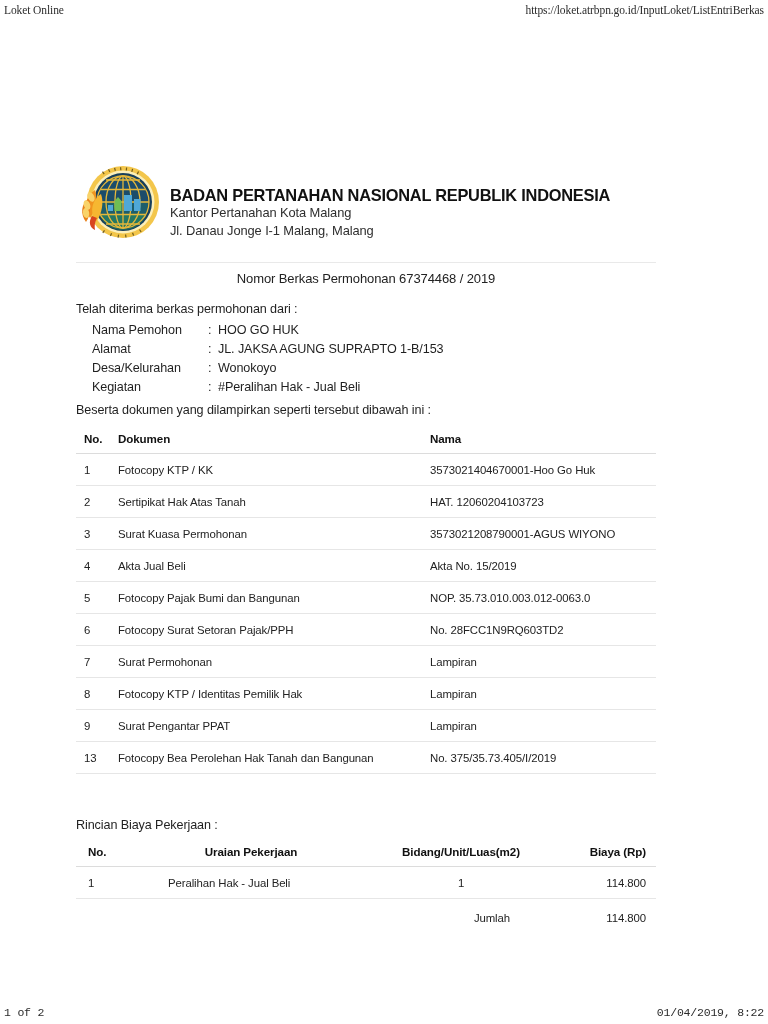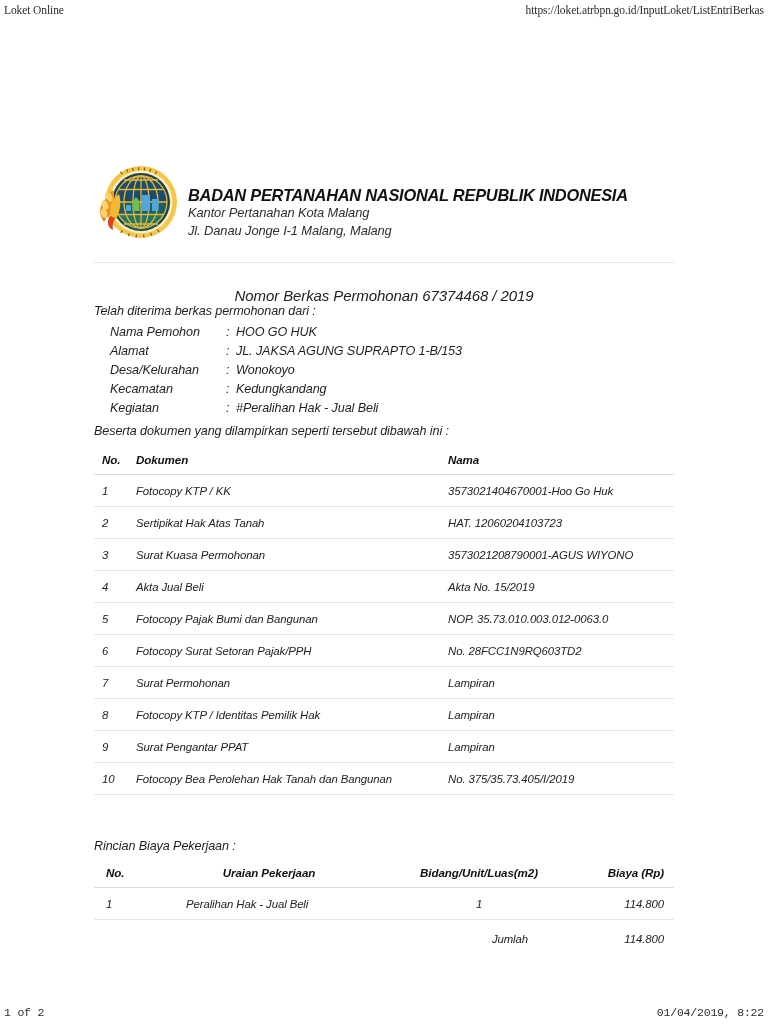--- a/index.html
+++ b/index.html
@@ -51,23 +51,22 @@
     font-size: 11.5px;
     color: #2b2b2b;
     letter-spacing: -0.2px;
     white-space: nowrap;
   }
 
   
   .doc {
     position: absolute;
     top: 82px;
-    left: 94px;
+    left: 76px;
     width: 580px;
-    font-style: italic;
   }
 
   
   .letterhead {
     display: flex;
     align-items: flex-start;
     gap: 10px;
     padding-left: 2px;
   }
   .logo-wrap {
@@ -103,31 +102,31 @@
   
   .doc-title {
     text-align: center;
     font-size: 19.5px;
     color: #1a1a1a;
     margin-top: 18px;
     letter-spacing: -0.2px;
   }
   .doc-subtitle {
     text-align: center;
-    font-size: 15px;
+    font-size: 13px;
     color: #222;
-    margin-top: 24px;
+    margin-top: 8px;
     letter-spacing: -0.1px;
   }
 
   
   .intro {
     font-size: 12.6px;
     color: #1f1f1f;
-    margin-top: 0;
+    margin-top: 16px;
     letter-spacing: -0.1px;
   }
   .fields {
     margin-top: 4px;
     border-collapse: collapse;
   }
   .fields td {
     font-size: 12.6px;
     color: #1f1f1f;
     padding: 2.6px 0;
@@ -316,25 +315,20 @@
           <td class="f-label">Alamat</td>
           <td class="f-sep">:</td>
           <td class="f-value">JL. JAKSA AGUNG SUPRAPTO 1-B/153</td>
         </tr>
         <tr>
           <td class="f-label">Desa/Kelurahan</td>
           <td class="f-sep">:</td>
           <td class="f-value">Wonokoyo</td>
         </tr>
         <tr>
-          <td class="f-label">Kecamatan</td>
-          <td class="f-sep">:</td>
-          <td class="f-value">Kedungkandang</td>
-        </tr>
-        <tr>
           <td class="f-label">Kegiatan</td>
           <td class="f-sep">:</td>
           <td class="f-value">#Peralihan Hak - Jual Beli</td>
         </tr>
       </tbody>
     </table>
 
     <div class="outro">Beserta dokumen yang dilampirkan seperti tersebut dibawah ini :</div>
 
     <table class="data">
@@ -385,21 +379,21 @@
           <td class="col-no">8</td>
           <td class="col-dok">Fotocopy KTP  / Identitas Pemilik Hak</td>
           <td class="col-nom">Lampiran</td>
         </tr>
         <tr>
           <td class="col-no">9</td>
           <td class="col-dok">Surat Pengantar PPAT</td>
           <td class="col-nom">Lampiran</td>
         </tr>
         <tr>
-          <td class="col-no">10</td>
+          <td class="col-no">13</td>
           <td class="col-dok">Fotocopy Bea Perolehan Hak Tanah dan Bangunan</td>
           <td class="col-nom">No. 375/35.73.405/I/2019</td>
         </tr>
       </tbody>
     </table>
 
     <div class="biaya-caption">Rincian Biaya Pekerjaan :</div>
 
     <table class="data biaya">
       <thead>

